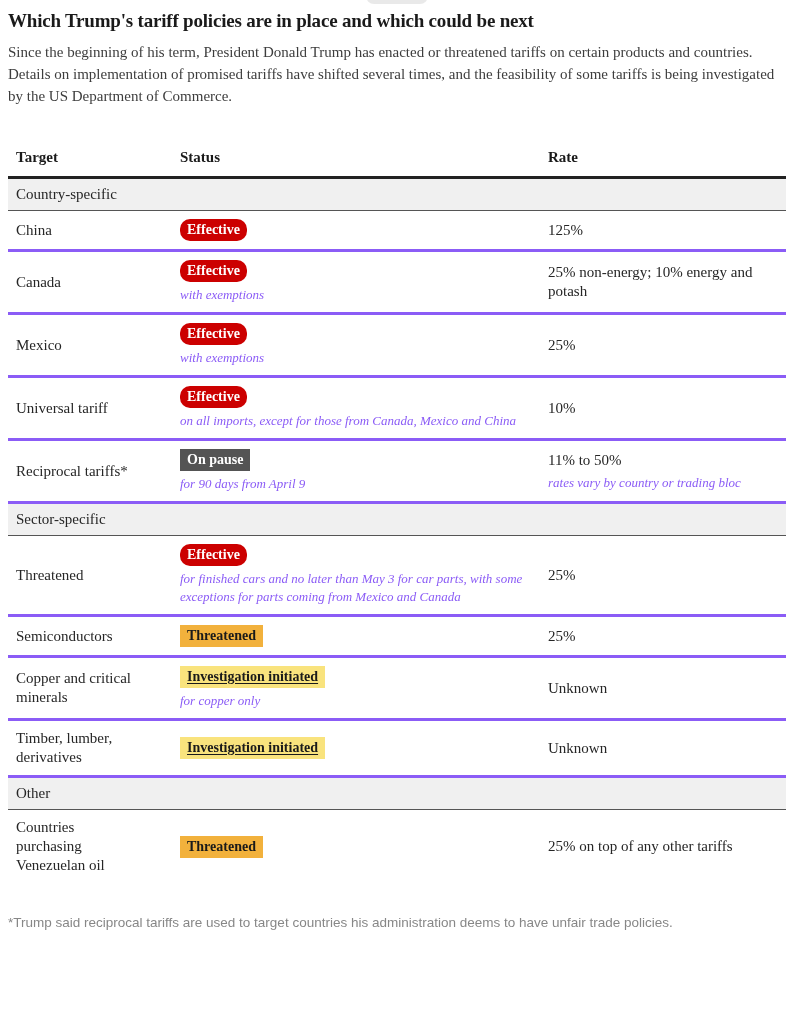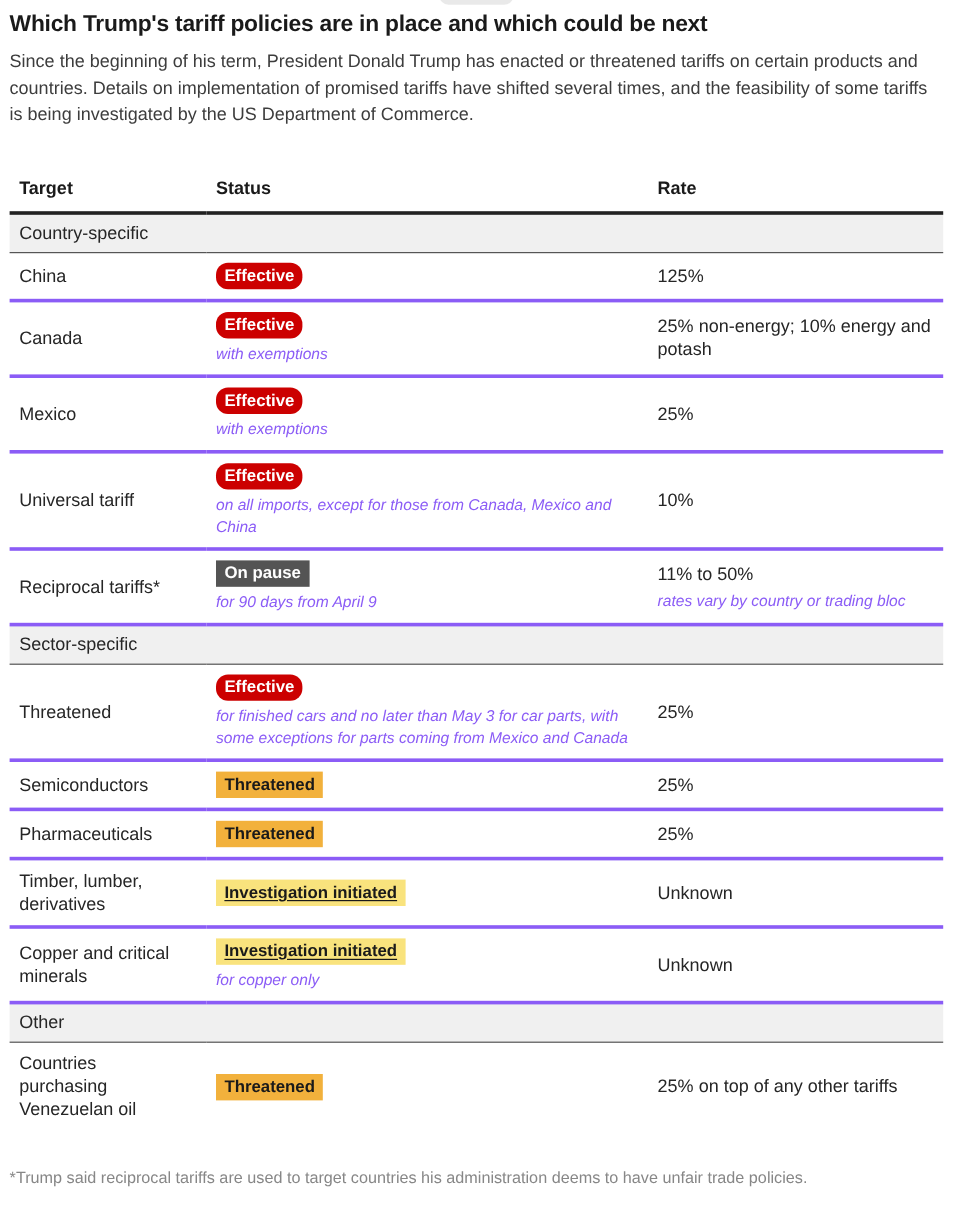--- a/index.html
+++ b/index.html
@@ -15,21 +15,21 @@
   .top-artifact {
     position: absolute;
     top: -4px;
     left: 366px;
     width: 62px;
     height: 8px;
     background: #e3e3e3;
     border-radius: 0 0 8px 8px;
     opacity: 0.8;
   }
-  .wrap { padding: 6px 8px 0 8px; }
+  .wrap { padding: 6px 8px 0 8px; font-family: Liberation Serif, serif; }
   h1.title {
     font-size: 19px;
     font-weight: bold;
     color: #1a1a1a;
     letter-spacing: -0.2px;
     margin-top: 4px;
   }
   p.intro {
     margin-top: 9px;
     font-size: 15px;
@@ -182,41 +182,34 @@
 
 
       <tr>
         <td class="target-cell">Semiconductors</td>
         <td><span class="badge threatened">Threatened</span></td>
         <td>
             <span class="rate-main">25%</span>
           </td>
       </tr>
 
-      <tr>
-        <td class="target-cell">Pharmaceuticals</td>
-        <td><span class="badge threatened">Threatened</span></td>
-        <td>
-            <span class="rate-main">25%</span>
+
+      <tr>
+        <td class="target-cell">Copper and critical
+minerals</td>
+        <td><span class="badge investigation">Investigation initiated</span><span class="sub">for copper only</span></td>
+        <td>
+            <span class="rate-main">Unknown</span>
           </td>
       </tr>
 
       <tr>
         <td class="target-cell">Timber, lumber,
 derivatives</td>
         <td><span class="badge investigation">Investigation initiated</span></td>
-        <td>
-            <span class="rate-main">Unknown</span>
-          </td>
-      </tr>
-
-      <tr>
-        <td class="target-cell">Copper and critical
-minerals</td>
-        <td><span class="badge investigation">Investigation initiated</span><span class="sub">for copper only</span></td>
         <td>
             <span class="rate-main">Unknown</span>
           </td>
       </tr>
 
       <tr class="section-row">
         <td colspan="3">Other</td>
       </tr>
 
       <tr class="last-row">

